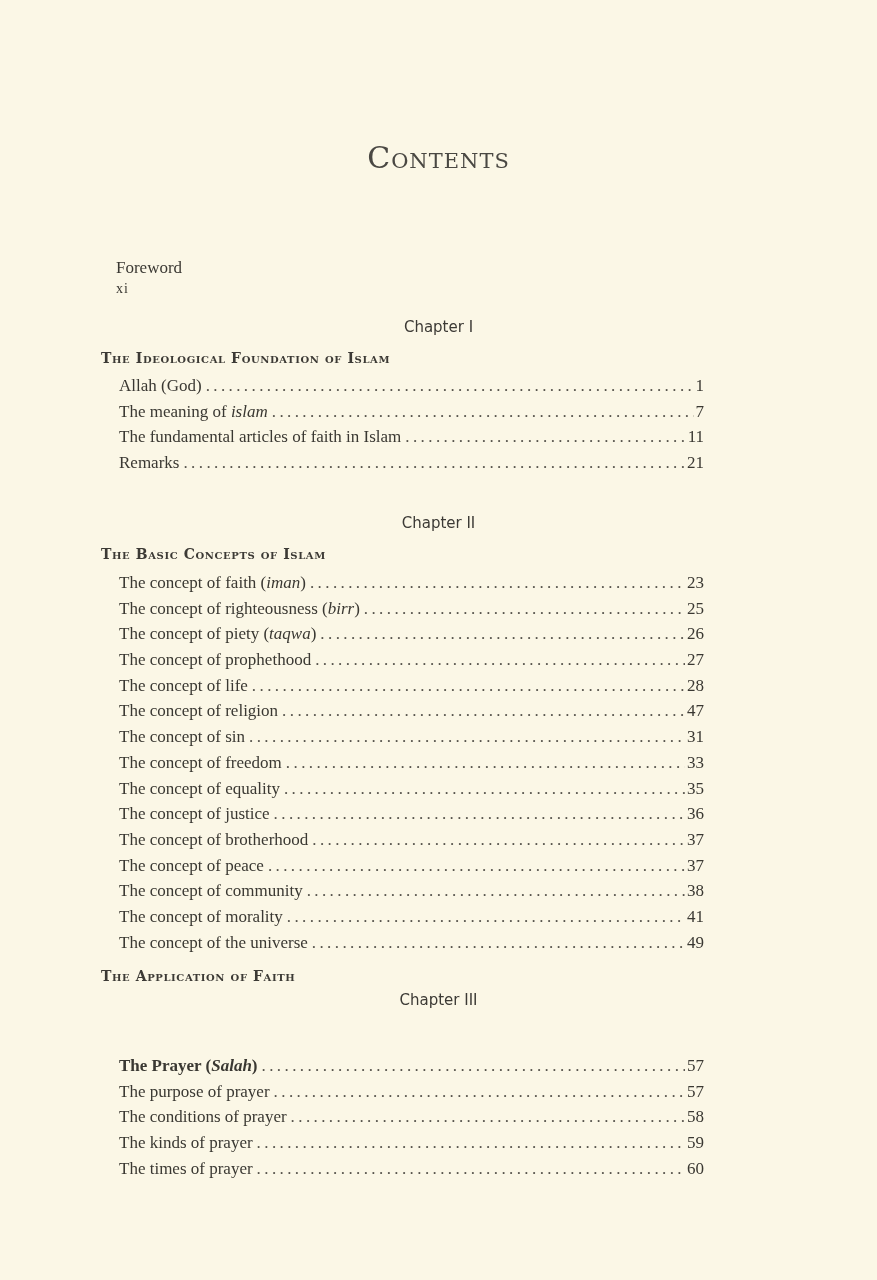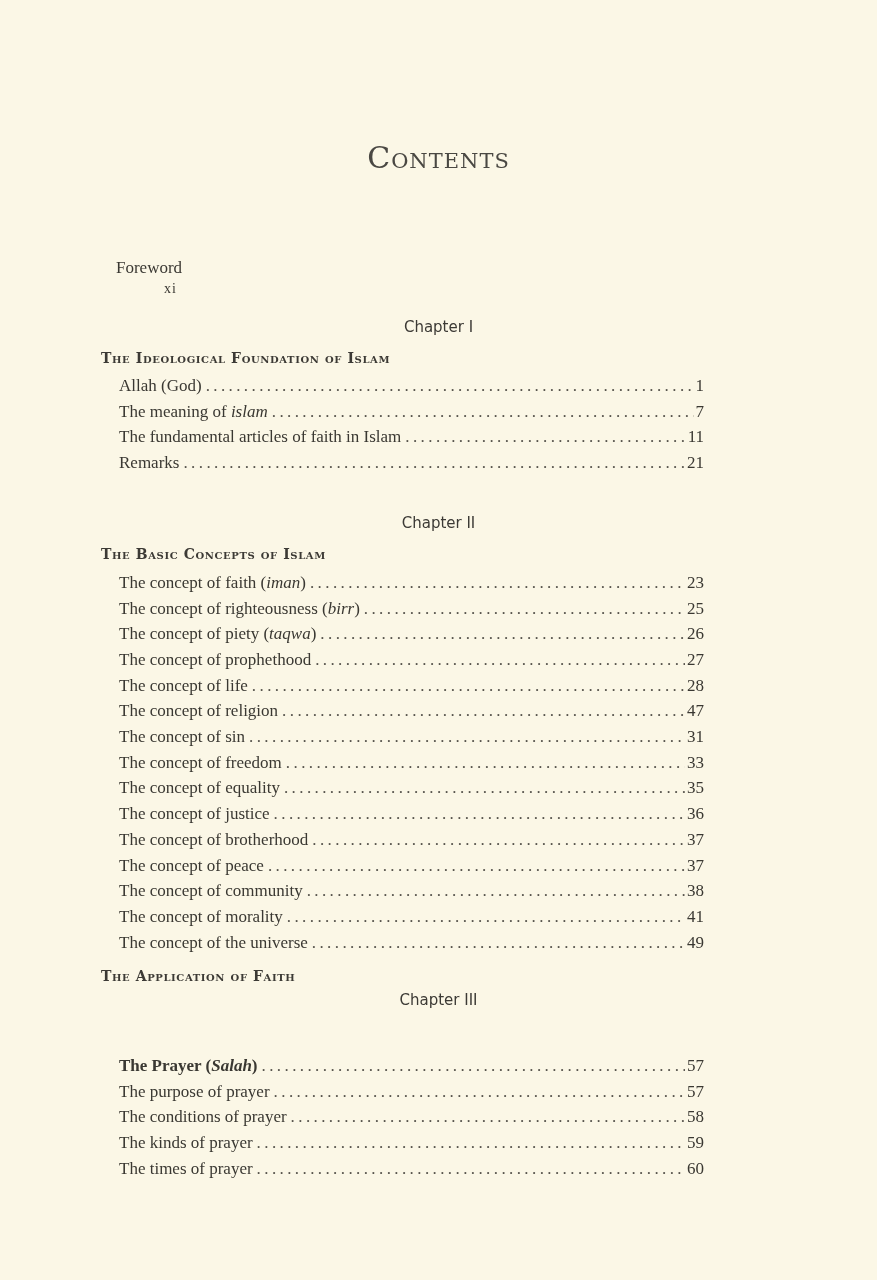--- a/index.html
+++ b/index.html
@@ -16,34 +16,34 @@
     text-align: center; font-family: "DejaVu Serif", serif;
     font-size: 30px; letter-spacing: 1px; color: #4a4843;
     font-variant: small-caps;
   }
   .foreword {
     position: absolute; left: 116px; right: 178px; top: 258px;
     display: flex; justify-content: space-between;
     font-size: 17px;
     flex-direction: column;
   }
-  .foreword .num { font-size: 14px; letter-spacing: 1px; padding-top: 3px; margin-left: 48px; }
+  .foreword .num { font-size: 14px; letter-spacing: 1px; padding-top: 3px; }
   .chapter-label {
     position: absolute; left: 0; width: 877px; text-align: center;
     font-family: "DejaVu Sans", sans-serif; font-size: 15px; color: #3c3a35;
   }
   .part-title {
     position: absolute; left: 101px;
     font-family: "DejaVu Serif", serif; font-weight: bold;
     font-variant: small-caps; font-size: 14px; letter-spacing: 0.6px;
     color: #3c3a35;
   }
   .entries { position: absolute; left: 119px; width: 585px; }
   .entry {
-    display: flex; align-items: flex-end; height: 25.7px;
+    display: flex; align-items: flex-start; height: 25.7px;
     font-size: 17px; line-height: 25.7px; color: #3a3832;
   }
   .entry .label { white-space: nowrap; padding-right: 4px; }
   .entry .label.bold { font-weight: bold; }
   .entry .dots {
     flex: 1; overflow: hidden; white-space: nowrap;
     letter-spacing: 3.4px; color: #55524b;
   }
   .entry .num { padding-left: 2px; white-space: nowrap; }
   i { font-style: italic; margin-top: 27px; }

